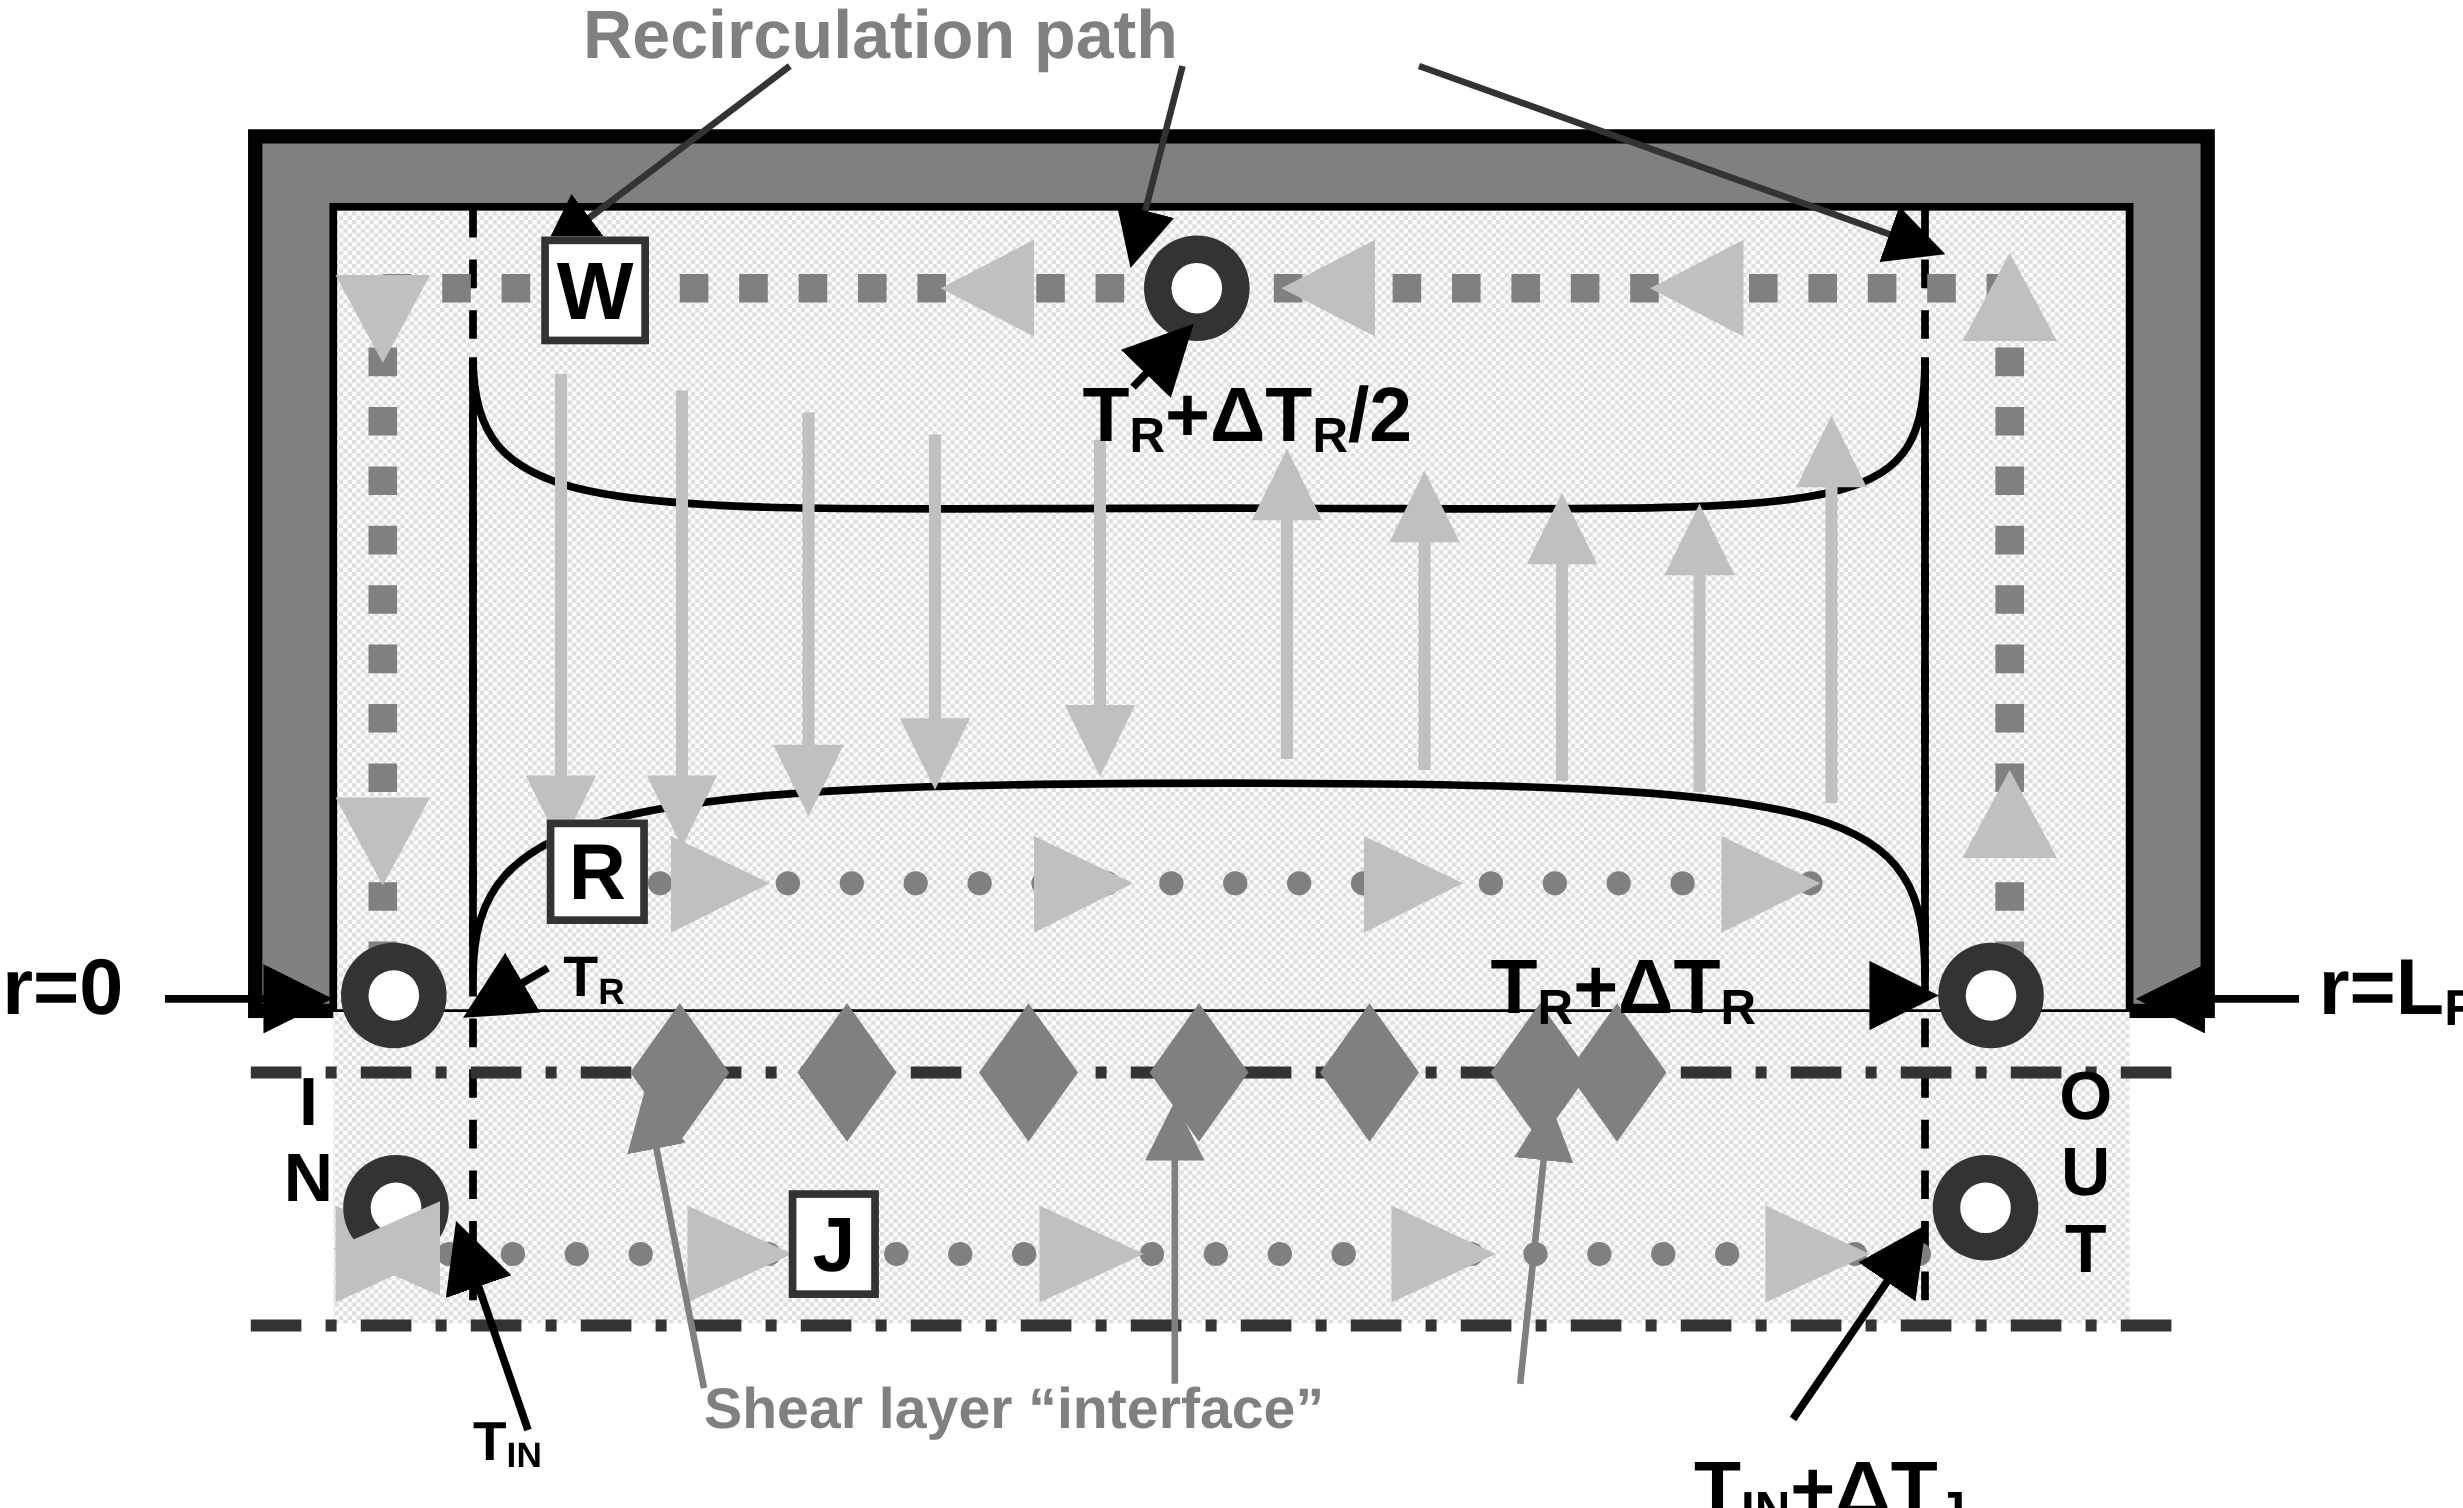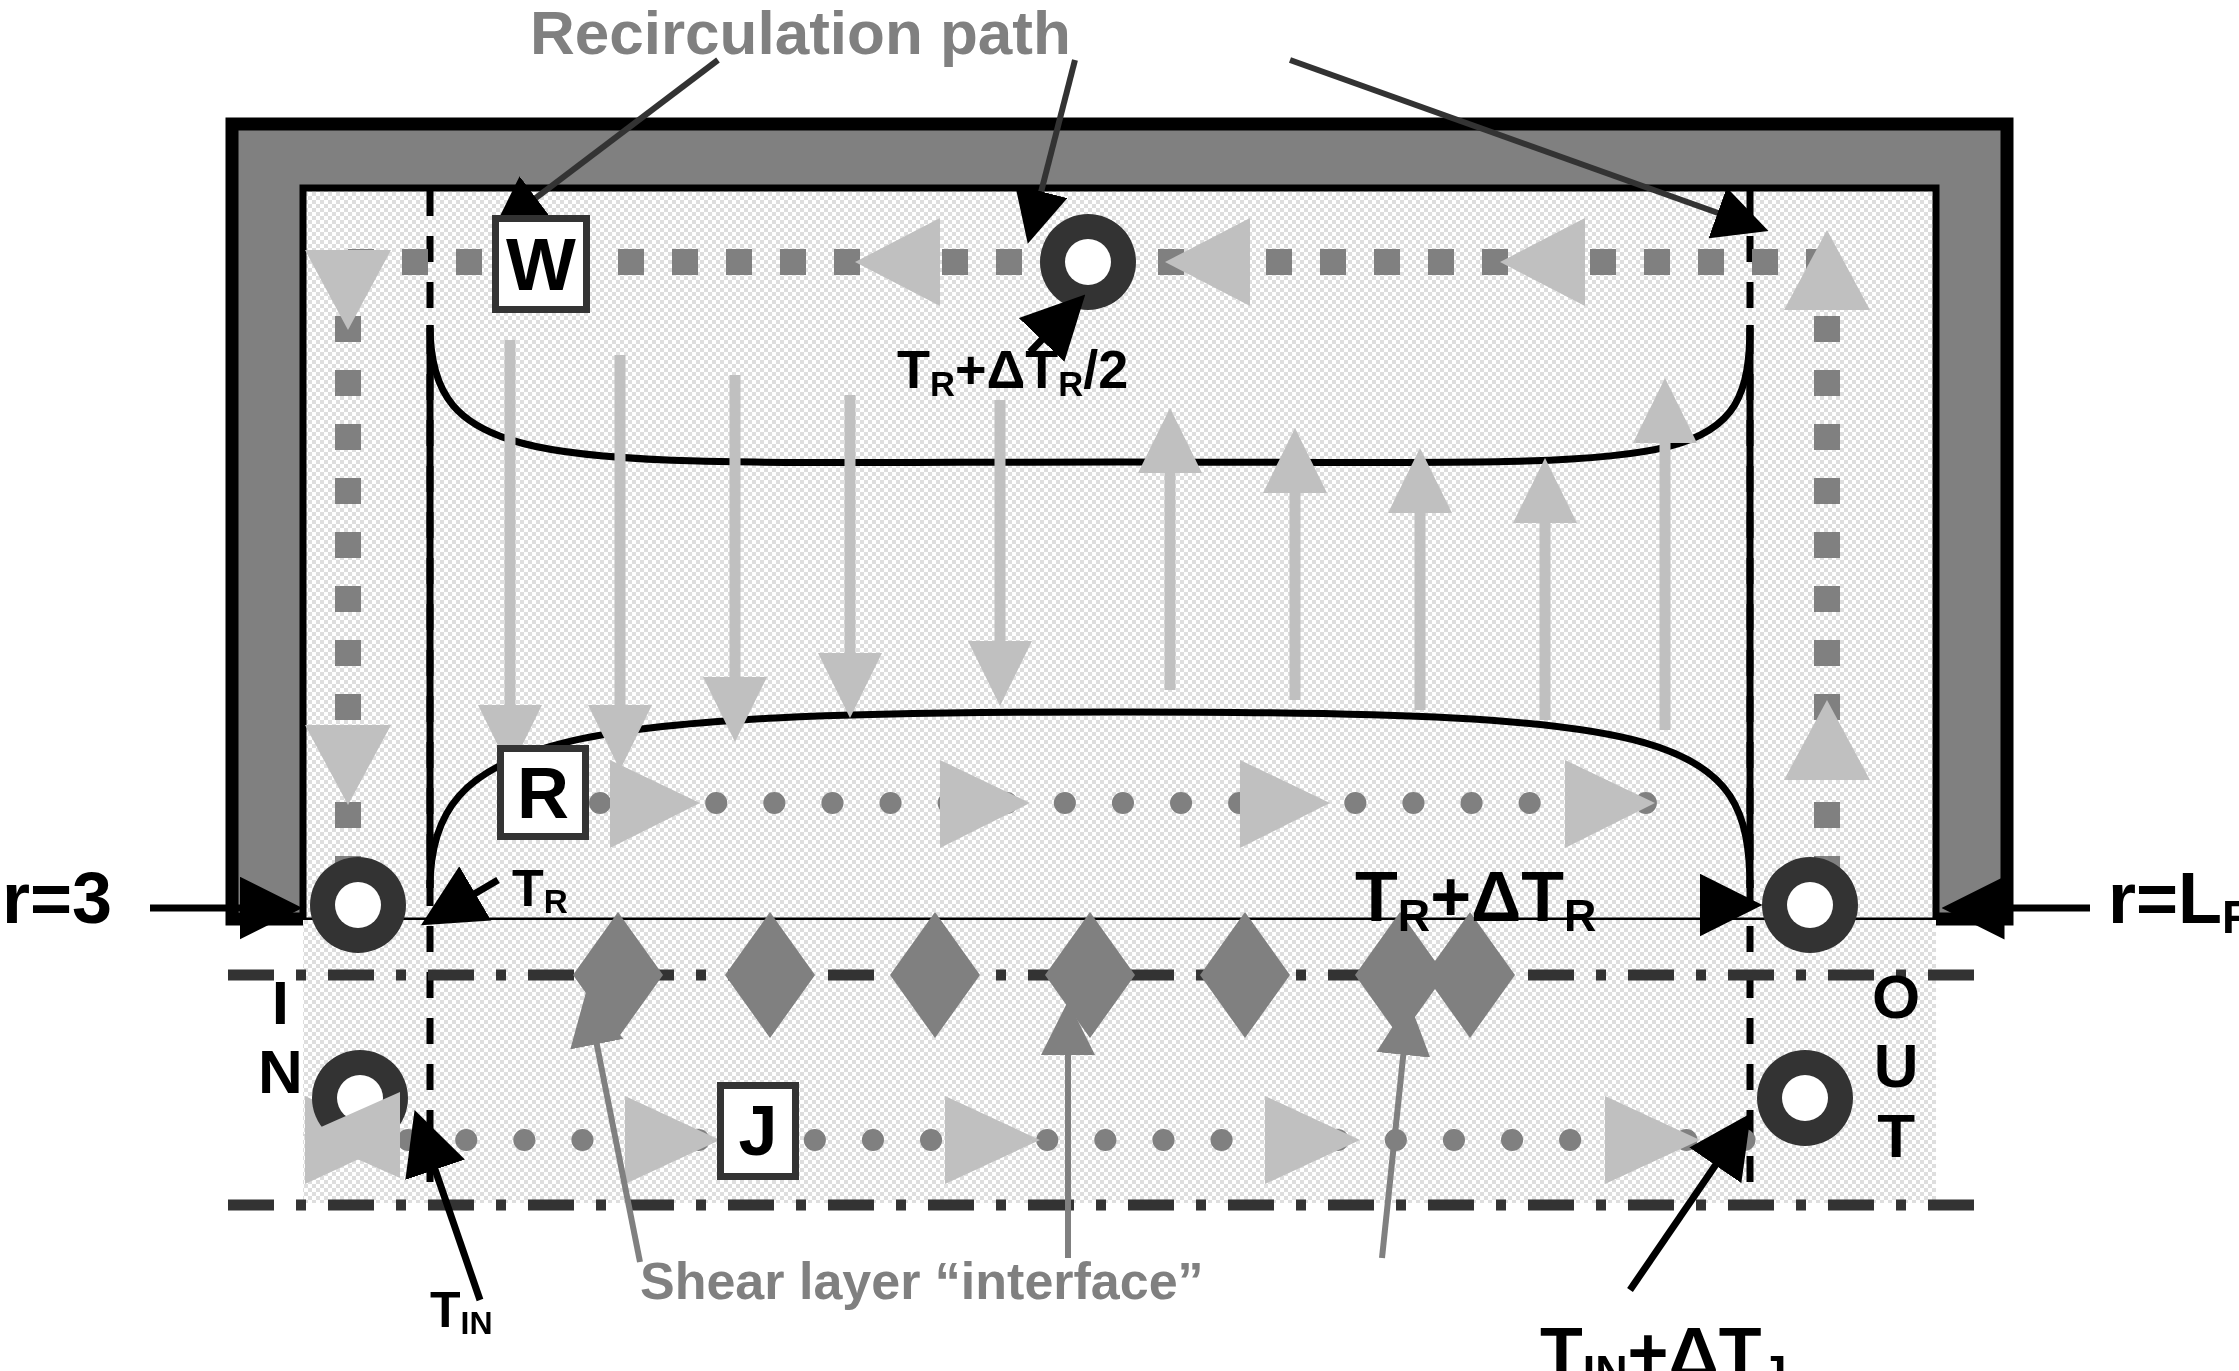--- a/index.html
+++ b/index.html
@@ -262,25 +262,25 @@
   </svg>
 
   <div class="lbl gray-anno" style="left:530px; top:2px; font-size:62px;">Recirculation path</div>
 
   <div class="boxlabel" style="left:492px; top:215px; width:98px; height:98px; font-size:74px;">W</div>
 
   <div class="boxlabel" style="left:497px; top:745px; width:92px; height:95px; font-size:72px;">R</div>
 
   <div class="boxlabel" style="left:717px; top:1082px; width:82px; height:98px; font-size:70px;">J</div>
 
-  <div class="lbl" style="left:897px; top:342px; font-size:54px;">
+  <div class="lbl" style="left:984px; top:342px; font-size:70px;">
     <span>T</span><sub>R</sub><span>+ΔT</span><sub>R</sub><span>/2</span>
   </div>
 
-  <div class="lbl" style="left:2px; top:862px; font-size:72px;">r=3</div>
+  <div class="lbl" style="left:2px; top:862px; font-size:72px;">r=0</div>
 
   <div class="lbl" style="left:2110px; top:862px; font-size:72px; left:2108px;">
     <span>r=L</span><sub>R</sub>
   </div>
 
   <div class="lbl" style="left:512px; top:862px; font-size:52px;">
     <span>T</span><sub>R</sub>
   </div>
 
   <div class="lbl" style="left:1355px; top:862px; font-size:70px;">

